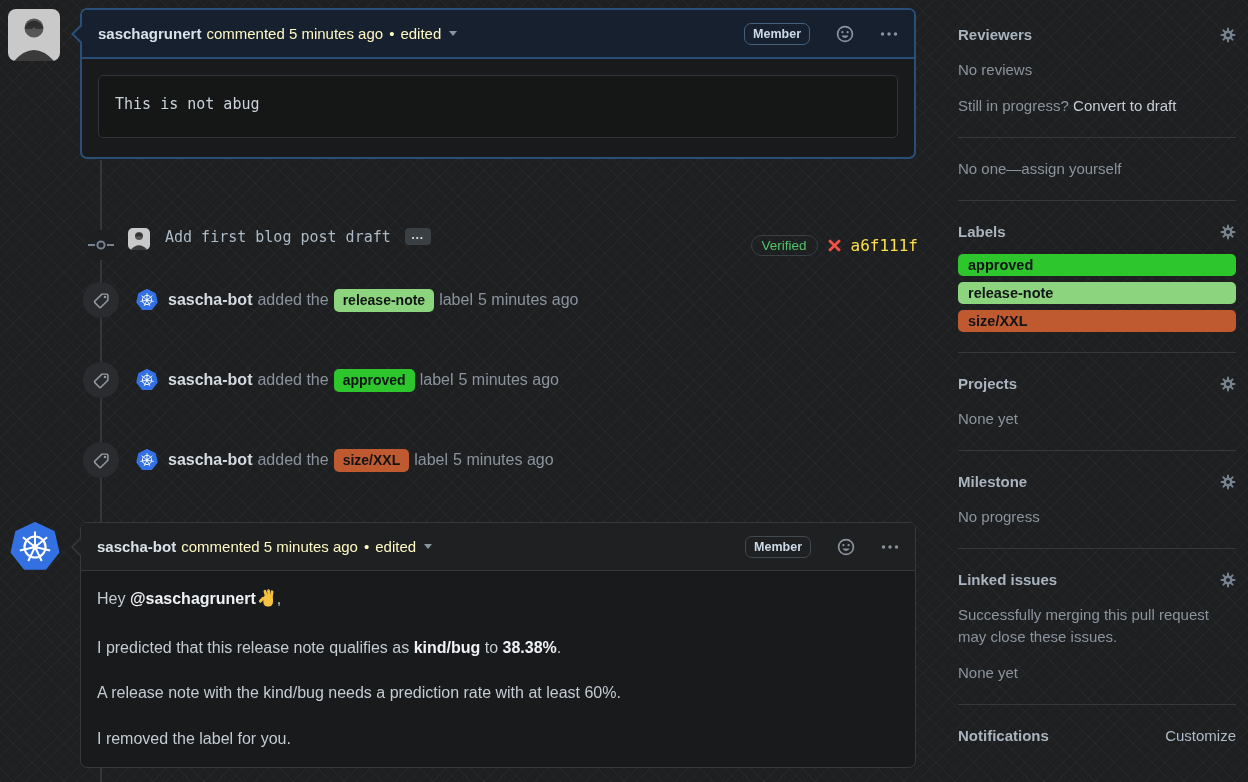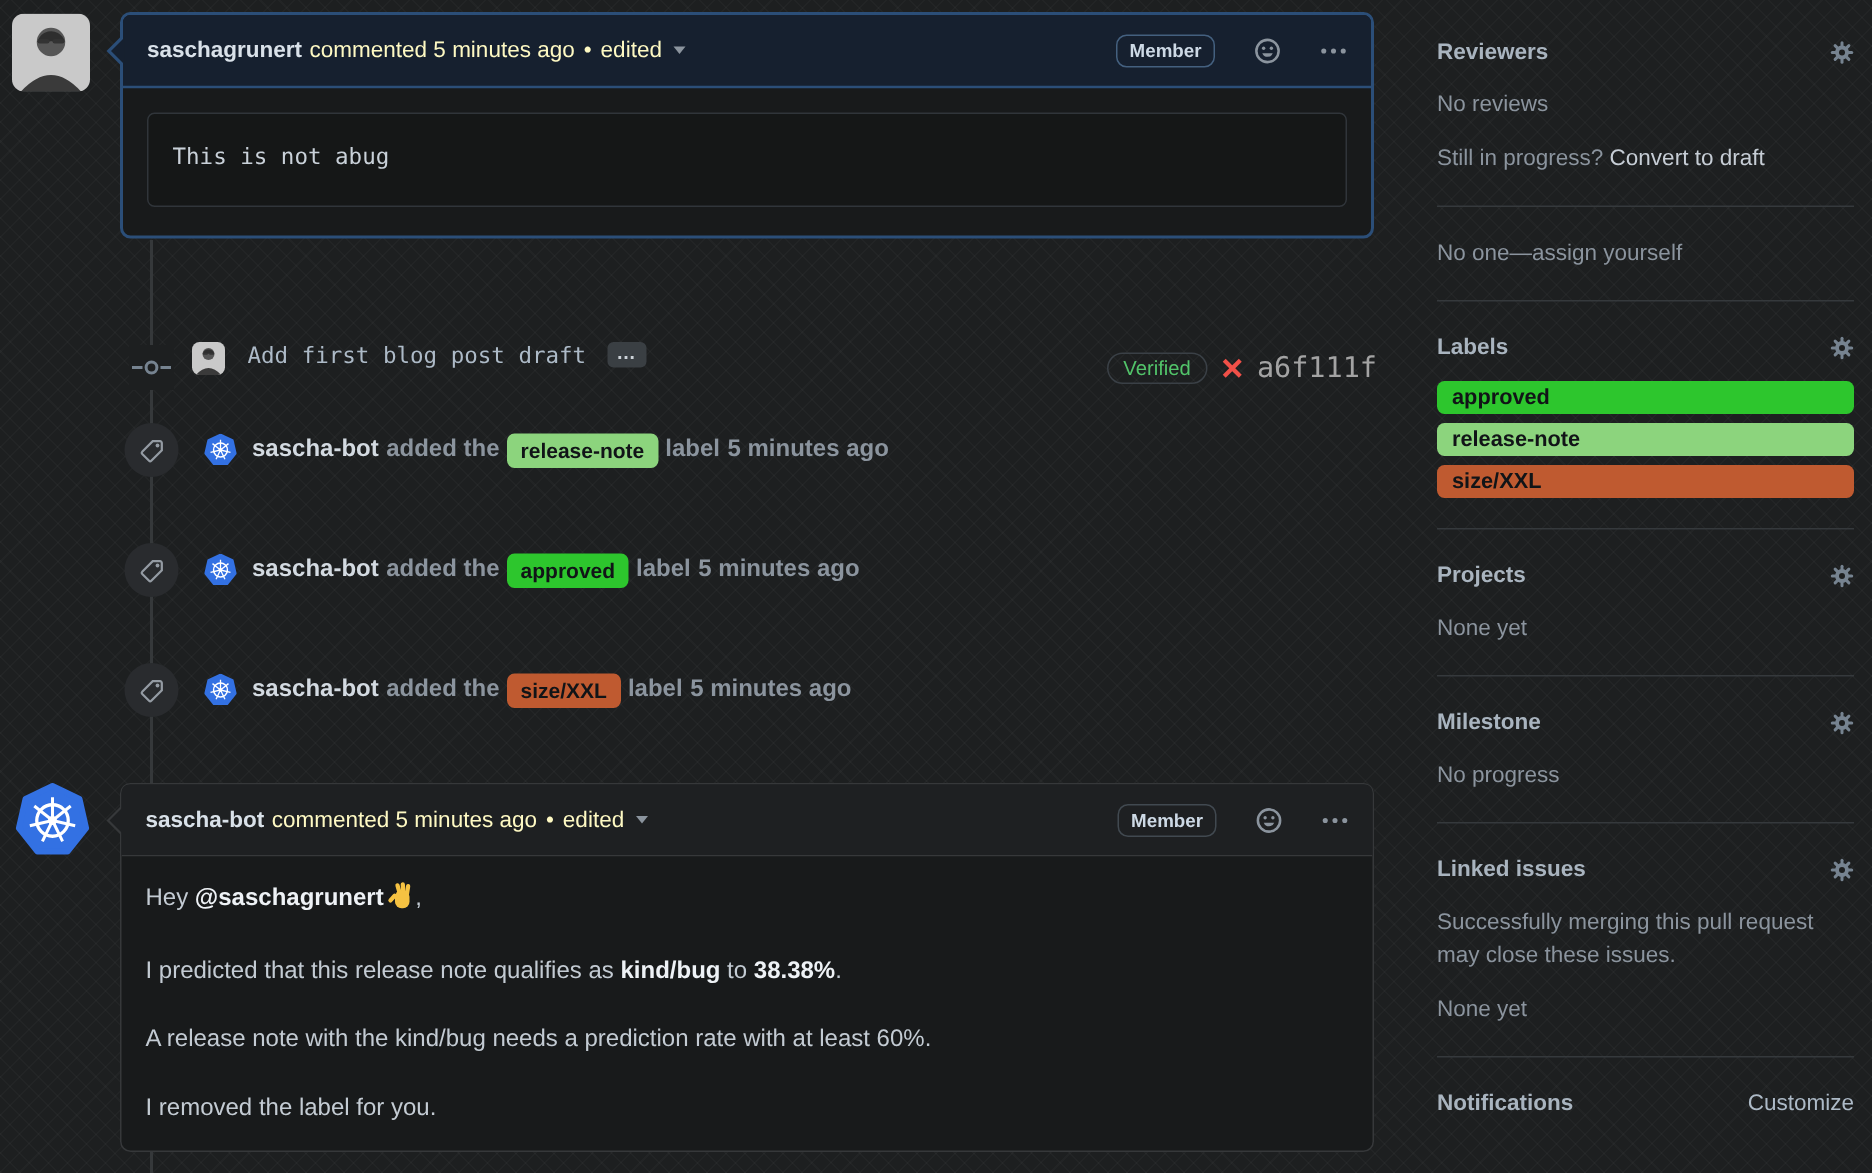--- a/index.html
+++ b/index.html
@@ -60,33 +60,33 @@
   .commit-glyph{position:absolute;left:6px;top:2px;width:30px;height:30px;display:flex;align-items:center;
     justify-content:center;background:#1d1f20;}
   .commit-avatar{margin-left:48px;width:22px;height:22px;border-radius:5px;}
   .commit-msg{margin-left:15px;font-family:"DejaVu Sans Mono", monospace;font-size:15px;color:#adbac7;
     text-decoration:none;cursor:pointer;}
   .expander{margin-left:14px;width:26px;height:17px;background:#3a3f43;border-radius:4px;color:#cdd3d9;
     font-size:13px;font-weight:bold;line-height:13px;text-align:center;letter-spacing:1px;cursor:pointer;}
   .commit-right{margin-left:auto;display:flex;align-items:center;gap:9px;}
   .verified-badge{border:1px solid #3a4046;border-radius:2em;padding:2px 10px;color:#52c46a;
     font-size:13.5px;cursor:pointer;}
-  .commit-hash{font-family:"DejaVu Sans Mono", monospace;font-size:19px;color:#a3a3a3;
+  .commit-hash{font-family:"DejaVu Sans Mono", monospace;font-size:16px;color:#fde047;
     text-decoration:none;cursor:pointer;}
 
   
   .event-row{position:absolute;left:80px;width:838px;height:36px;display:flex;align-items:center;font-size:16px;}
   .event-1{top:282px;}
   .event-2{top:362px;}
   .event-3{top:442px;}
   .event-icon-circle{margin-left:3px;width:36px;height:36px;border-radius:50%;background:#292b2e;
     display:flex;align-items:center;justify-content:center;flex:none;}
   .event-avatar{margin-left:17px;width:22px;height:22px;border-radius:5px;}
   .event-text{margin-left:10px;color:#8b949e;display:flex;align-items:center;white-space:nowrap;}
-  .event-text > *{margin-right:5px;font-weight:bold;}
+  .event-text > *{margin-right:5px;}
   .event-actor{font-weight:bold;color:#d3dae1;cursor:pointer;}
   .chip{display:inline-block;padding:2px 9px;border-radius:5px;font-weight:bold;font-size:14px;
     color:#111417;line-height:19px;cursor:pointer;}
   .event-time{color:#8b949e;text-decoration:none;cursor:pointer;}
 
   
   .sidebar{position:absolute;left:958px;top:0;width:278px;padding-top:24px;font-size:15px;box-sizing:border-box;}
   .sb-head{display:flex;justify-content:space-between;align-items:center;font-weight:bold;
     color:#a9b4bf;font-size:15px;height:21px;}
   .sb-line{margin-top:14px;color:#8b949e;line-height:22px;}

